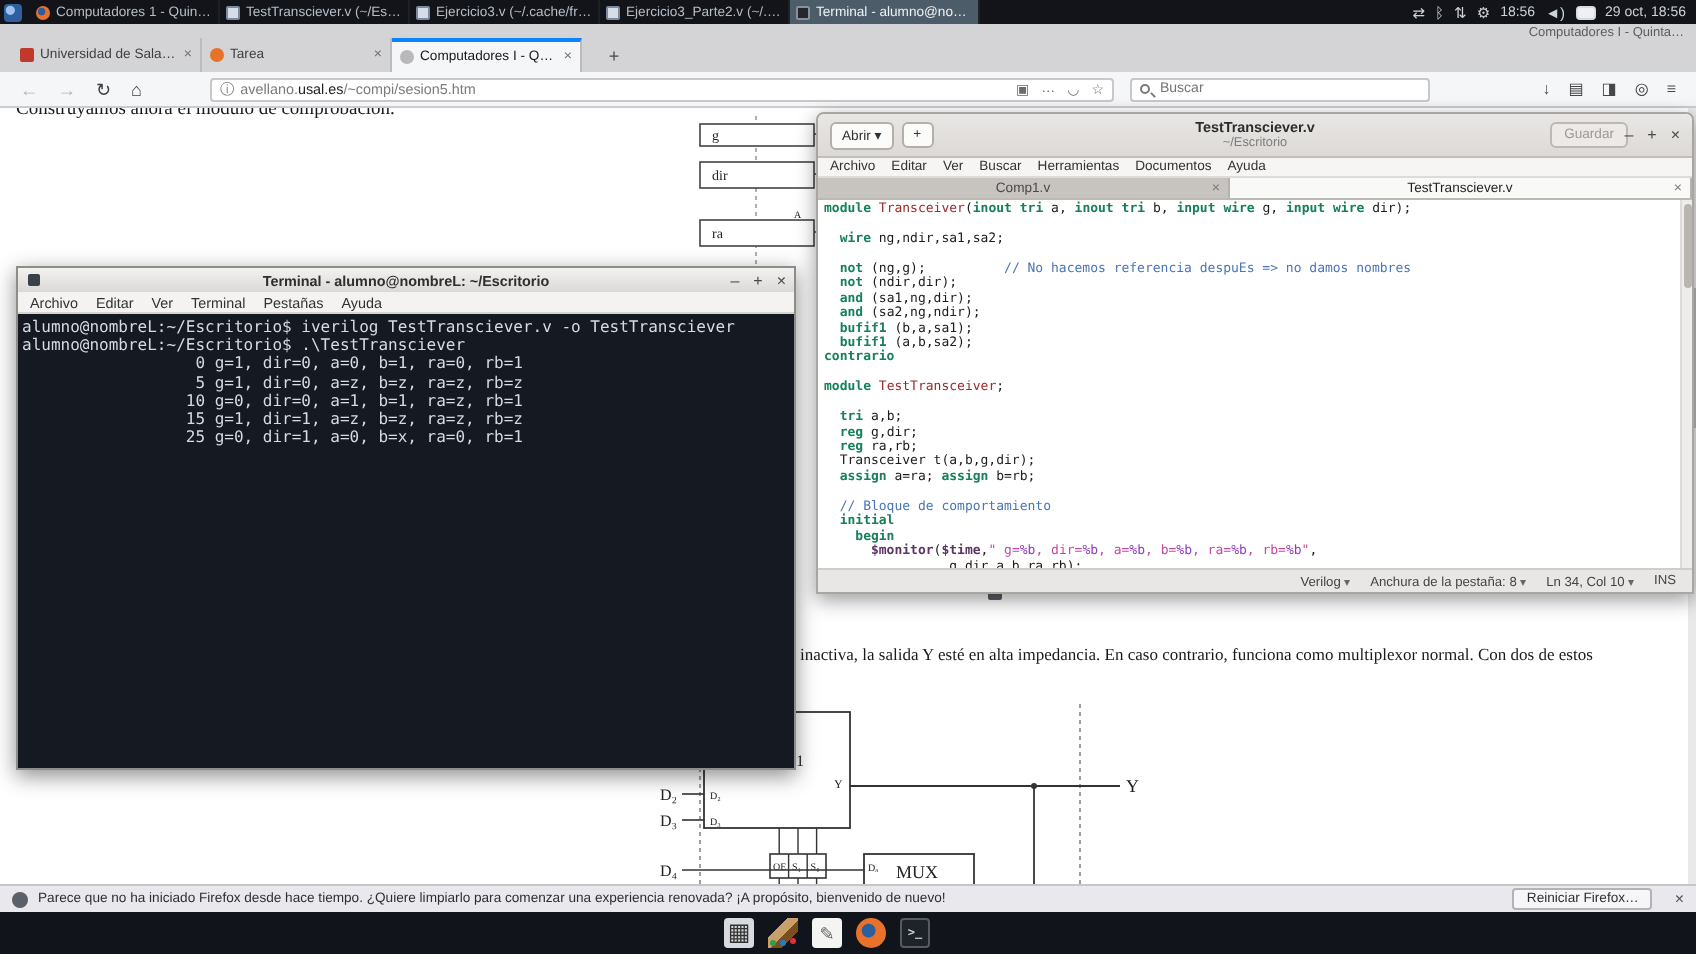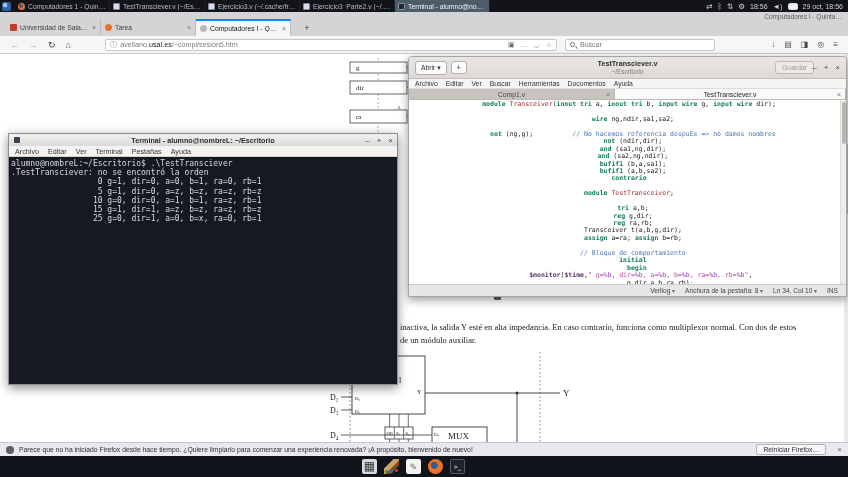--- a/index.html
+++ b/index.html
@@ -103,21 +103,21 @@
     gap:8px;padding-left:6px;font-size:6.8px;color:#333;}
   #etabs{height:11px;background:#d2cec9;display:flex;border-bottom:1px solid #bcb8b4;}
   .etab{display:flex;align-items:center;justify-content:center;font-size:6.8px;color:#4a4a4a;
     border-right:1px solid #b5b1ad;position:relative;}
   .etab:nth-child(1){width:206px;background:#c7c3be;}
   .etab:nth-child(2){flex:1;}
   .etab.active{background:#f9f9f8;color:#1f1f1f;}
   .etclose{position:absolute;right:4px;color:#77777b;font-size:7px;}
   #ecode{flex:1;background:#ffffff;padding:1px 0 0 3px;font-family:"DejaVu Sans Mono",monospace;
     font-size:6.5px;line-height:7.44px;overflow:hidden;position:relative;}
-  .cl{white-space:pre;text-align:center;}
+  .cl{white-space:pre;}
   .cl .k{color:#178059;font-weight:bold;}
   .cl .t{color:#9c2b2b;}
   .cl .c{color:#4a76b8;}
   .cl .s{color:#c24ba2;}
   .cl .f{color:#8f3fbf;}
   .cl .y{color:#5c3566;font-weight:bold;}
   .cl .p{color:#1c1c1c;}
   #escroll{position:absolute;right:0;top:0;width:6px;height:100%;background:#efedec;border-left:1px solid #dddbd9;}
   #escroll .thumb{position:absolute;top:2px;left:1px;width:4px;height:42px;background:#b9b5b1;border-radius:2px;}
   #estatus{height:12px;background:#e9e7e5;border-top:1px solid #cfccc9;display:flex;align-items:center;
@@ -224,38 +224,38 @@
     <div id="navicons">
       <span>↓</span>
       <span>▤</span>
       <span>◨</span>
       <span>◎</span>
       <span>≡</span>
     </div>
   </div>
 
   <div id="ffcontent">
+    <div id="pageheading">Construyamos ahora el módulo de comprobación.</div>
 
     <svg id="schematic" width="70" height="74">
       <line x1="33" y1="0" x2="33" y2="74" stroke="#999" stroke-width="0.8" stroke-dasharray="2,2"></line>
       <rect x="5" y="4" width="57" height="11" fill="#fff" stroke="#444" stroke-width="0.8"></rect>
       <text x="11" y="12" font-size="7">g</text>
       <line x1="62" y1="9" x2="70" y2="9" stroke="#444" stroke-width="0.8"></line>
       <rect x="5" y="23" width="57" height="13" fill="#fff" stroke="#444" stroke-width="0.8"></rect>
       <text x="11" y="32" font-size="7">dir</text>
       <line x1="62" y1="29" x2="70" y2="29" stroke="#444" stroke-width="0.8"></line>
       <rect x="5" y="52" width="57" height="13" fill="#fff" stroke="#444" stroke-width="0.8"></rect>
       <text x="11" y="61" font-size="7">ra</text>
       <text x="52" y="51" font-size="5">A</text>
       <line x1="62" y1="58" x2="70" y2="58" stroke="#444" stroke-width="0.8"></line>
     </svg>
 
     <div id="pagepara">
       <div>inactiva, la salida Y esté en alta impedancia. En caso contrario, funciona como multiplexor normal. Con dos de estos</div>
-      <div>de un módulo auxiliar.</div>
     </div>
 
     <div id="pagesmallicon"></div>
 
     <svg id="muxdiagram" width="270" height="90">
       <line x1="20" y1="0" x2="20" y2="90" stroke="#888" stroke-width="0.8" stroke-dasharray="2,2"></line>
       <line x1="210" y1="0" x2="210" y2="90" stroke="#888" stroke-width="0.8" stroke-dasharray="2,2"></line>
       <rect x="22" y="4" width="73" height="58" fill="#fff" stroke="#333" stroke-width="0.9"></rect>
       <text x="40" y="22" font-size="12">MUX</text>
       <text x="68" y="31" font-size="8">1</text>
@@ -317,22 +317,22 @@
   <div id="tmenu">
       <span class="mi">Archivo</span>
       <span class="mi">Editar</span>
       <span class="mi">Ver</span>
       <span class="mi">Terminal</span>
       <span class="mi">Pestañas</span>
       <span class="mi">Ayuda</span>
     </div>
   <div id="tbody">
     <div>
+        <div class="tl">alumno@nombreL:~/Escritorio$ iverilog TestTransciever.v -o TestTransciever</div>
         <div class="tl">alumno@nombreL:~/Escritorio$ .\TestTransciever</div>
-        <div class="tl">.TestTransciever: no se encontró la orden</div>
         <div class="tl">                  0 g=1, dir=0, a=0, b=1, ra=0, rb=1</div>
         <div class="tl">                  5 g=1, dir=0, a=z, b=z, ra=z, rb=z</div>
         <div class="tl">                 10 g=0, dir=0, a=1, b=1, ra=z, rb=1</div>
         <div class="tl">                 15 g=1, dir=1, a=z, b=z, ra=z, rb=z</div>
         <div class="tl">                 25 g=0, dir=1, a=0, b=x, ra=0, rb=1</div>
       </div>
   </div>
 </div>
 
 <div id="editor">

